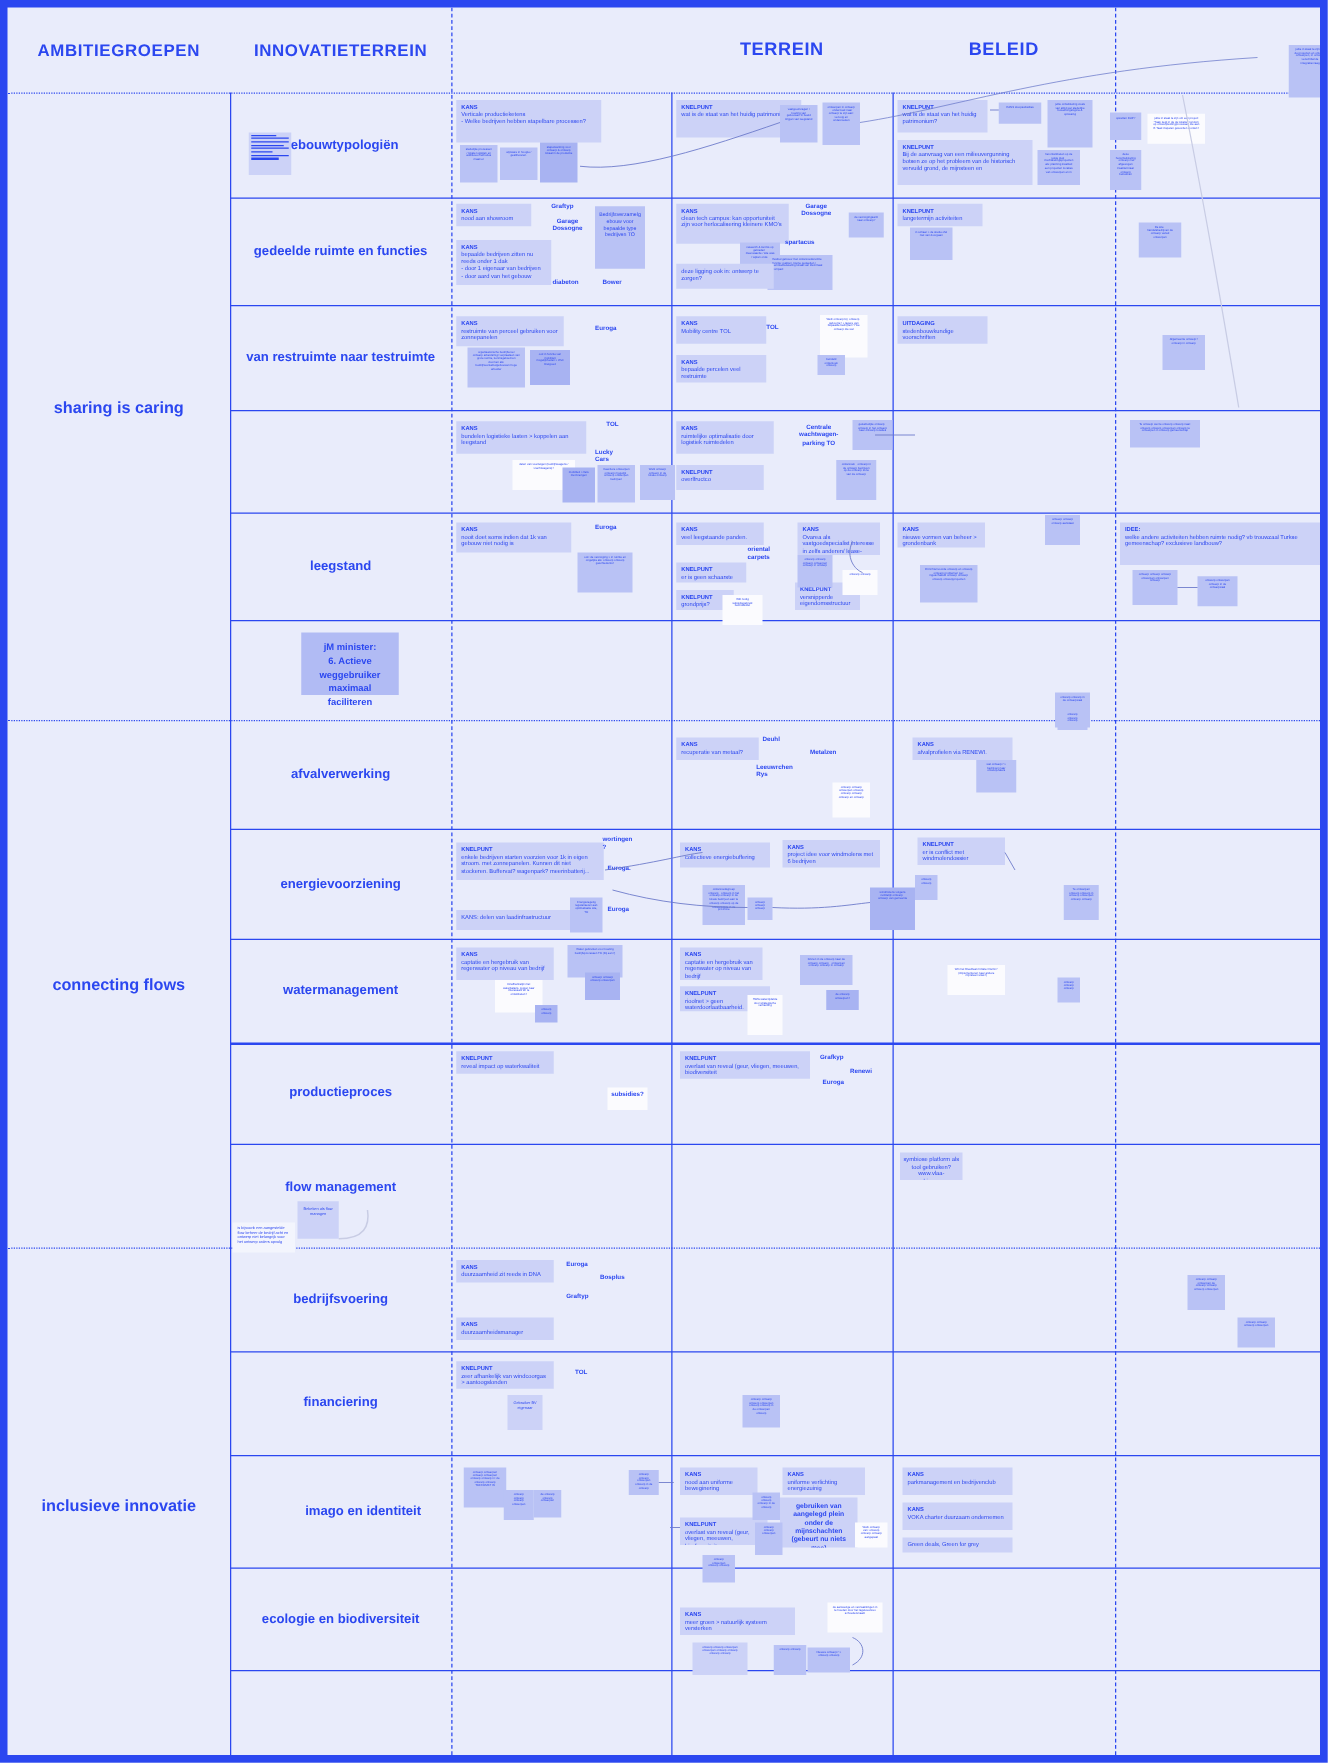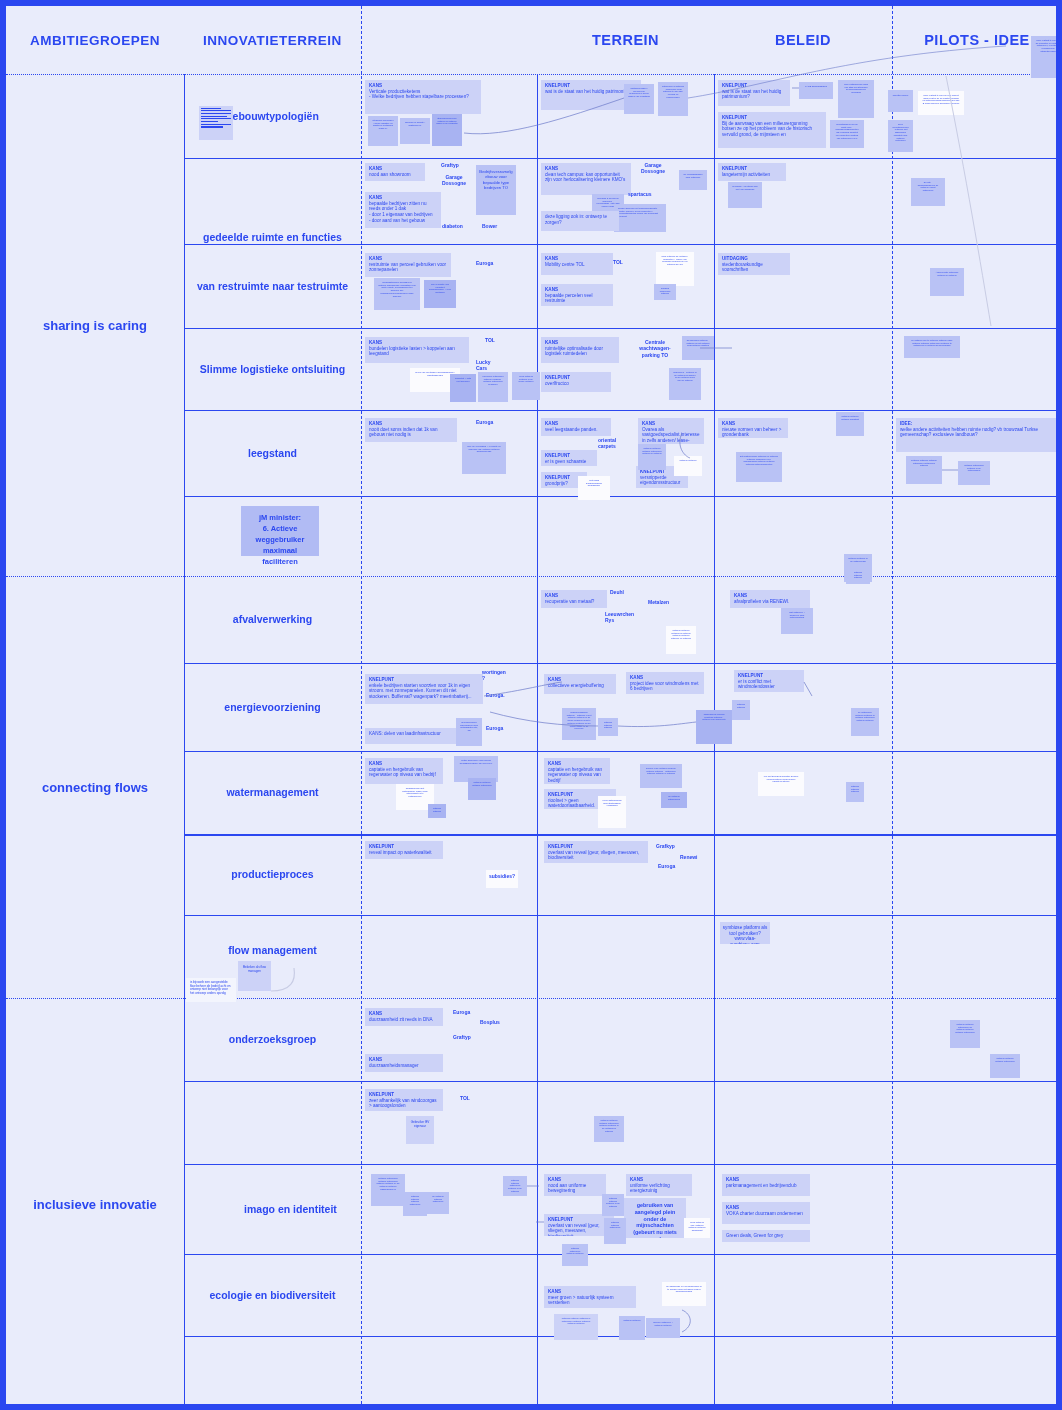--- a/index.html
+++ b/index.html
@@ -106,21 +106,20 @@
 </style>
 </head>
 <body>
 
 <div id="board">
 
   <div class="hdr" style="left:178px;width:177px;">INNOVATIETERREIN</div>
   <div class="hdr" style="left:0;width:178px;">AMBITIEGROEPEN</div>
   <div class="hdr big" style="left:531px;width:177px;">TERREIN</div>
   <div class="hdr big" style="left:708px;width:178px;">BELEID</div>
-  <div class="hdr big" style="left:886px;width:170px;">PILOTS - IDEE</div>
 
   <div class="vline dashed" style="left:355px;"></div>
   <div class="vline" style="left:531px;top:68px;"></div>
   <div class="vline" style="left:708px;top:68px;"></div>
   <div class="vline dashed" style="left:886px;top:0;"></div>
   <div class="vline" style="left:178px;top:68px;"></div>
 
   <div class="hline dotted" style="top:68px;"></div>
   <div class="hline" style="top:152px;left:178px;"></div>
   <div class="hline" style="top:238px;left:178px;"></div>
@@ -136,30 +135,30 @@
   <div class="hline" style="top:1075px;left:178px;"></div>
   <div class="hline" style="top:1158px;left:178px;"></div>
   <div class="hline" style="top:1248px;left:178px;"></div>
   <div class="hline" style="top:1330px;left:178px;"></div>
 
   <div class="grouplabel" style="top:68px;height:502px;">sharing is caring</div>
   <div class="grouplabel" style="top:570px;height:422px;">connecting flows</div>
   <div class="grouplabel" style="top:992px;height:412px;">inclusieve innovatie</div>
 
   <div class="terrainlabel" style="top:68px;height:84px;">gebouwtypologiën</div>
-  <div class="terrainlabel" style="top:152px;height:86px;margin-top:36px;">gedeelde ruimte en functies</div>
+  <div class="terrainlabel" style="top:152px;height:86px;">gedeelde ruimte en functies</div>
   <div class="terrainlabel" style="top:238px;height:84px;">van restruimte naar testruimte</div>
-  <div class="terrainlabel" style="top:322px;height:82px;">Slimme logistieke ontsluiting</div>
   <div class="terrainlabel" style="top:404px;height:86px;">leegstand</div>
   <div class="terrainlabel" style="top:570px;height:87px;">afvalverwerking</div>
   <div class="terrainlabel" style="top:657px;height:88px;">energievoorziening</div>
   <div class="terrainlabel" style="top:745px;height:83px;">watermanagement</div>
   <div class="terrainlabel" style="top:828px;height:81px;text-align:right;">productieproces</div>
   <div class="terrainlabel" style="top:909px;height:70px;">flow management</div>
-  <div class="terrainlabel" style="top:992px;height:83px;">onderzoeksgroep</div>
+  <div class="terrainlabel" style="top:992px;height:83px;">bedrijfsvoering</div>
+  <div class="terrainlabel" style="top:1075px;height:83px;">financiering</div>
   <div class="terrainlabel" style="top:1158px;height:90px;padding-left:48px;">imago en identiteit</div>
   <div class="terrainlabel" style="top:1248px;height:82px;">ecologie en biodiversiteit</div>
 
   <div class="icon-note" style="left:193px;top:100px;width:34px;height:34px;">
     <i style="width:60%"></i>
       <i></i>
       <i></i>
       <i style="width:75%"></i>
       <i></i>
       <i style="width:50%"></i>

